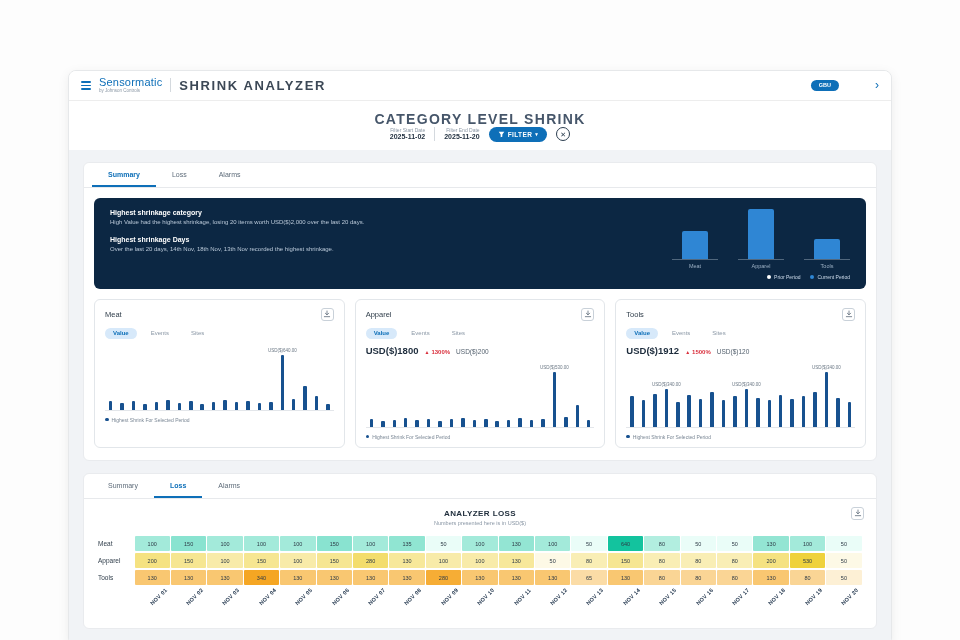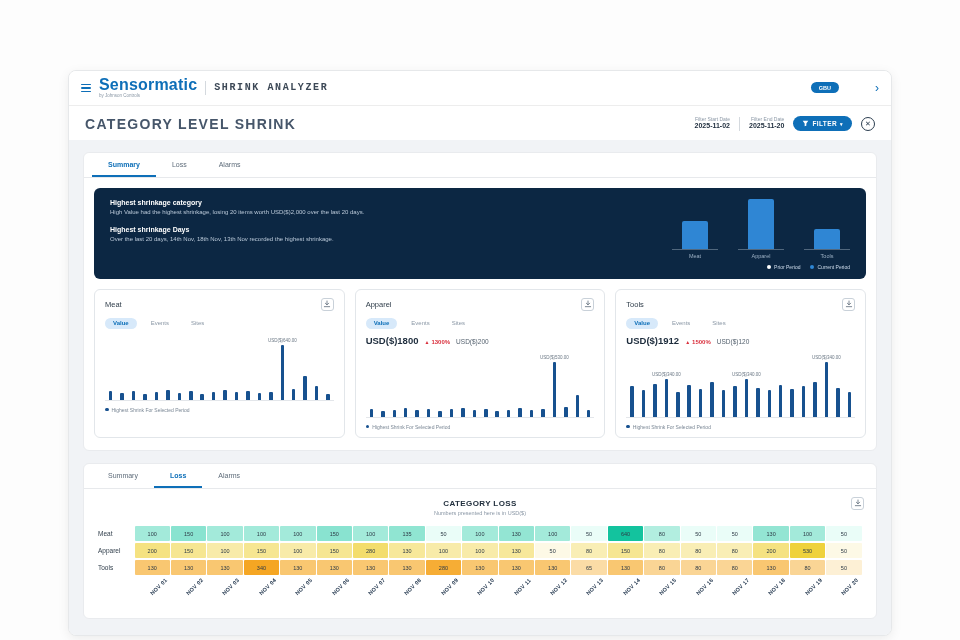--- a/index.html
+++ b/index.html
@@ -6,30 +6,30 @@
   body { font-family:"Liberation Sans", sans-serif; background:#ffffff; }
   .canvas { position:relative; width:960px; height:640px; overflow:hidden; background:#fdfdfd; }
   .window { position:absolute; left:68px; top:70px; width:824px; background:#fff;
             border:1px solid #e6e8ea; border-radius:8px; box-shadow:0 3px 12px rgba(0,0,0,.07); overflow:hidden; }
 
   
   .topbar { display:flex; align-items:center; gap:8px; padding:6px 12px; border-bottom:1px solid #ededed; background:#fff; }
   .hamburger { display:inline-flex; flex-direction:column; gap:2px; cursor:pointer; }
   .hamburger i { display:block; width:10px; height:1.5px; background:#0e6fb8; border-radius:1px; }
   .brand { display:flex; flex-direction:column; line-height:1; }
-  .brand-main { color:#0e6fb8; font-weight:bold; font-size:16px; letter-spacing:.2px; }
+  .brand-main { color:#0e6fb8; font-weight:normal; font-size:11px; letter-spacing:.2px; }
   .brand-sub { color:#8a97a5; font-size:4.5px; margin-top:1px; }
   .vsep { width:1px; height:14px; background:#d4d9de; }
-  .app-title { font-size:10px; letter-spacing:1.6px; color:#3c4document; color:#3c4856; font-weight:bold;font-family:Liberation Mono, monospace; }
+  .app-title { font-size:13px; letter-spacing:1.6px; color:#3c4document; color:#3c4856; font-weight:bold; }
   .spacer { flex:1; }
   .badge { background:#0e6fb8; color:#fff; font-size:5.5px; font-weight:bold; padding:2.5px 8px; border-radius:9px; cursor:pointer; }
   .chev { color:#0e6fb8; font-size:12px; line-height:1; cursor:pointer; margin-left:28px; }
 
   
-  .page-header { display:flex; justify-content:space-between; align-items:center; padding:10px 16px 8px; background:#fff; }
+  .page-header { display:flex; justify-content:space-between; align-items:center; padding:10px 16px 8px; background:#fff;flex-direction:column; }
   .page-title { font-size:14px; font-weight:600; letter-spacing:1.3px; color:#46566a; }
   .filter-area { display:flex; align-items:center; gap:9px; }
   .date-group { text-align:right; line-height:1.25; }
   .dg-label { font-size:5px; color:#8a97a5; display:block; }
   .dg-value { font-size:7px; font-weight:bold; color:#1d2c3c; display:block; }
   .filter-btn { display:flex; align-items:center; gap:3px; background:#0e6fb8; border:none; color:#fff;
                 font-size:6.5px; font-weight:bold; letter-spacing:.4px; padding:4px 9px; border-radius:10px; cursor:pointer; }
   .filter-btn .fchev { font-size:5px; }
   .clear-btn { width:14px; height:14px; border-radius:50%; border:1.3px solid #2c3e50; background:#fff;
                color:#2c3e50; font-size:7px; line-height:11px; text-align:center; cursor:pointer; padding:0; }
@@ -471,21 +471,21 @@
           <span class="tab">Summary</span>
           <span class="tab active">Loss</span>
           <span class="tab">Alarms</span>
         </nav>
         <div class="loss-body">
           <button class="dl-btn loss-dl">
             <svg viewBox="0 0 12 12">
                 <path d="M6 1.5v5.5M3.5 4.8L6 7.3l2.5-2.5M2 10h8" stroke="currentColor" fill="none" stroke-width="1.2" stroke-linecap="round" stroke-linejoin="round"></path>
               </svg>
           </button>
-          <div class="loss-title">CATEGORY LOSS</div>
+          <div class="loss-title">ANALYZER LOSS</div>
           <div class="loss-sub">Numbers presented here is in USD($)</div>
           <div class="heatmap">
               <div class="hm-row">
                 <div class="hm-rowlabel">Meat</div>
                 <div class="hm-cell" style="background: rgb(163, 234, 218);">100</div>
                 <div class="hm-cell" style="background: rgb(137, 227, 208);">150</div>
                 <div class="hm-cell" style="background: rgb(163, 234, 218);">100</div>
                 <div class="hm-cell" style="background: rgb(163, 234, 218);">100</div>
                 <div class="hm-cell" style="background: rgb(163, 234, 218);">100</div>
                 <div class="hm-cell" style="background: rgb(137, 227, 208);">150</div>

